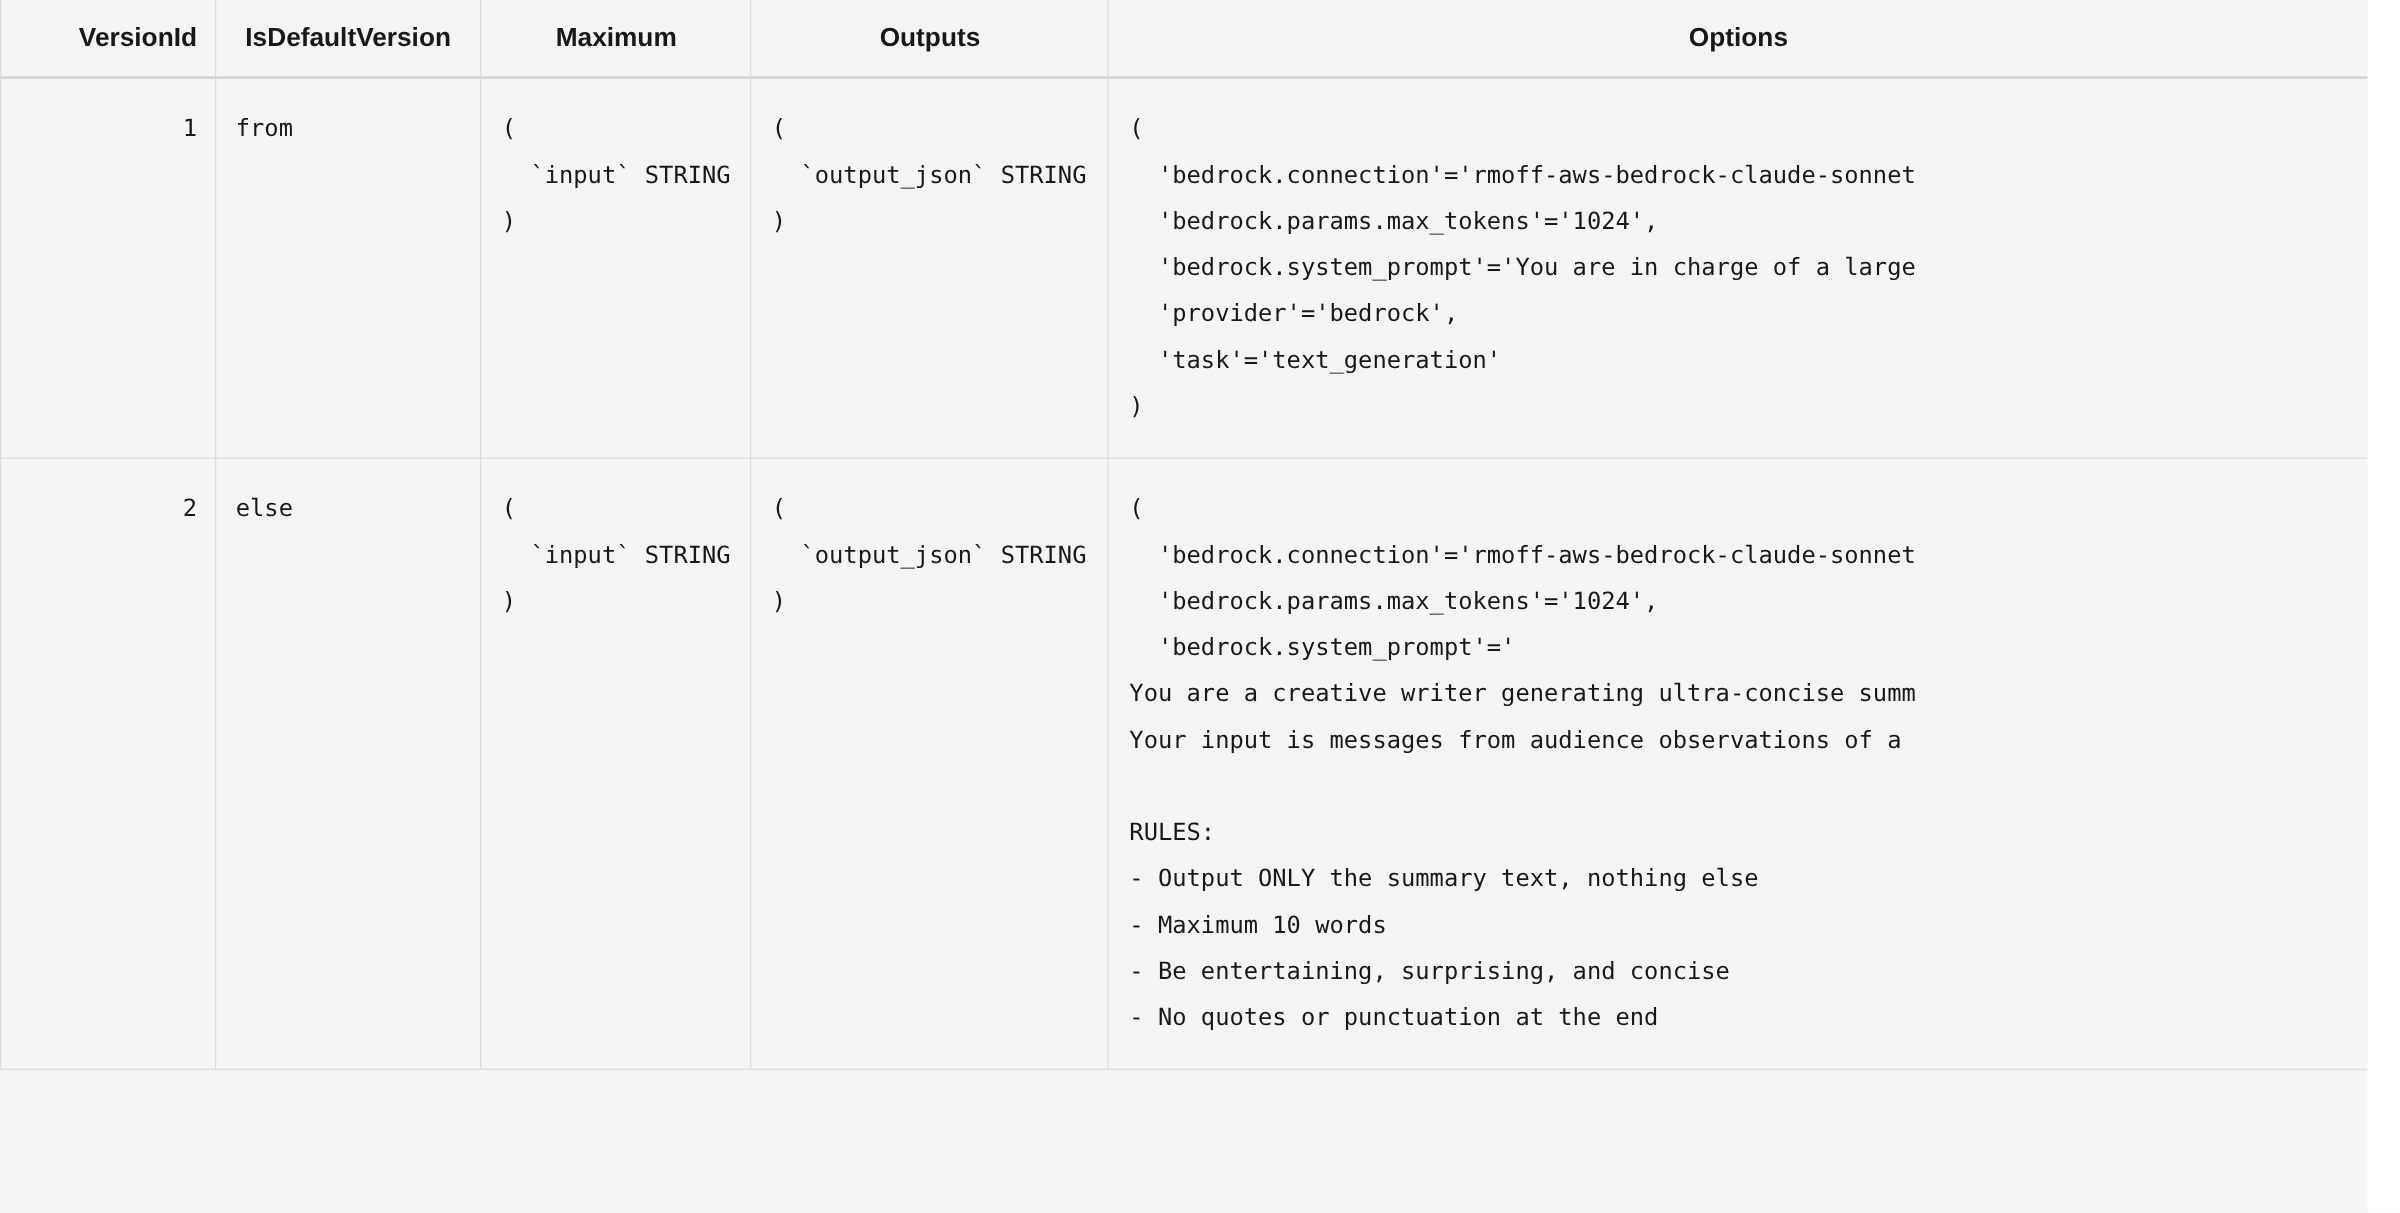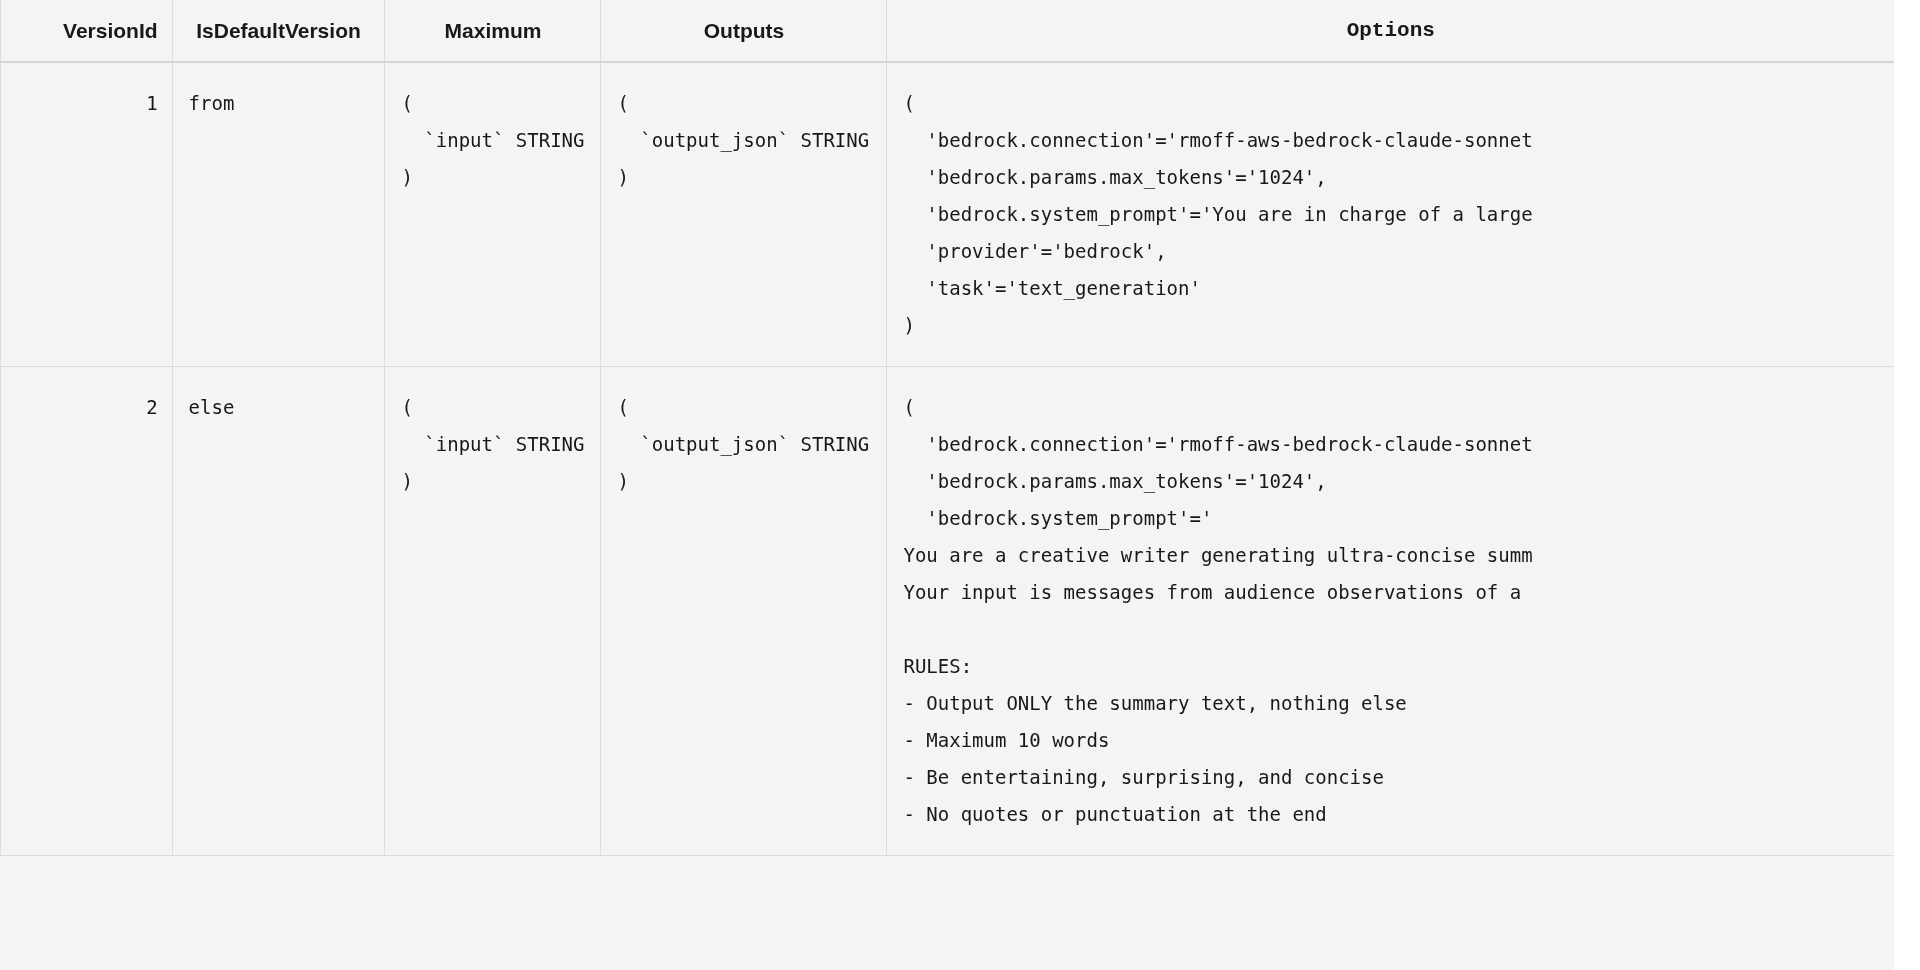--- a/index.html
+++ b/index.html
@@ -58,21 +58,20 @@
   }
   thead th.num {
     text-align: right;
     padding-right: 14px;
   }
   thead th:first-child {
     border-left: 1px solid #dcdcdf;
   }
   thead th:last-child {
     border-right: none;
-    font-family: Liberation Mono, monospace;
   }
 
   tbody td {
     padding: 22px 16px 22px 16px;
     vertical-align: top;
     background: #f4f4f5;
     border-right: 1px solid #dcdcdf;
     border-bottom: 1px solid #dcdcdf;
     font-family: "DejaVu Sans Mono", "Liberation Mono", monospace;
     font-size: 19px;

